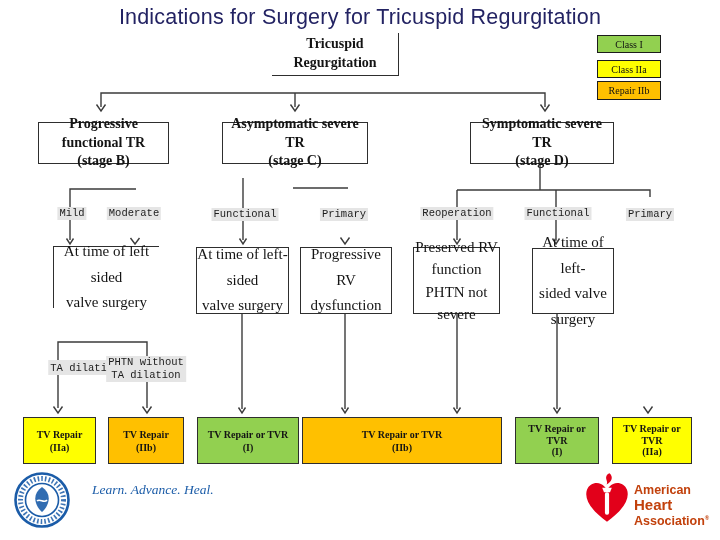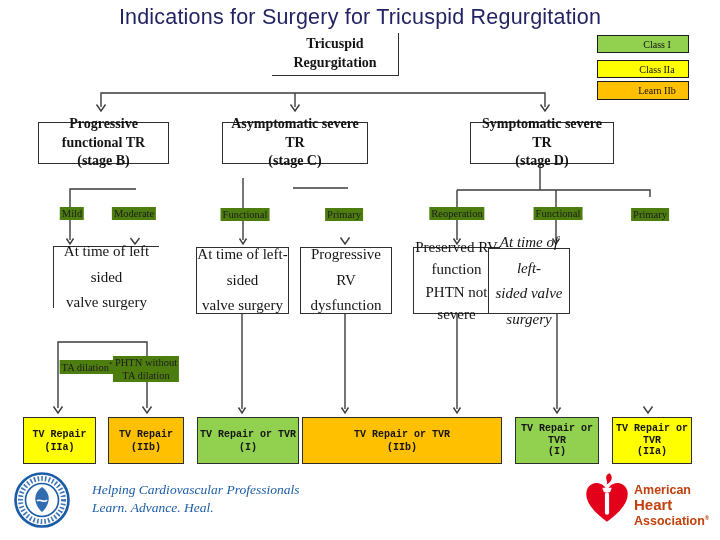--- a/index.html
+++ b/index.html
@@ -8,28 +8,28 @@
   .title{position:absolute;left:0;top:5px;width:720px;text-align:center;
          font-family:"Liberation Sans", sans-serif;font-weight:normal;font-size:21.5px;
          letter-spacing:.2px;color:var(--navy,#232363);}
   svg.wires{position:absolute;left:0;top:0;z-index:1;}
   .box{position:absolute;z-index:2;background:#fff;border:1.5px solid #2e2e2e;
        display:flex;flex-direction:column;align-items:center;justify-content:center;
        text-align:center;font-size:15px;line-height:1.45;}
   .box.bold{font-weight:bold;font-size:14px;line-height:1.35;}
   .box.partial-rb{border-left:none;border-top:none;}
   .box.partial-tl{border-right:none;border-bottom:none;}
-  .outcome{font-weight:bold;font-size:10px;line-height:1.3;font-family:Liberation Mono, monospace;}
+  .outcome{font-weight:bold;font-size:10px;line-height:1.3;}
   .fill-green{background:var(--green,#92D050);}
   .fill-yellow{background:var(--yellow,#FFFF00);}
   .fill-orange{background:var(--orange,#FFC000);}
-  .lbl{position:absolute;z-index:3;background:#4d7c0f;font-size:10.5px;line-height:1.25;
-       transform:translateX(-50%);white-space:nowrap;text-align:center;padding:0 2px;color:#1c1c1c;}
+  .lbl{position:absolute;z-index:3;background:#e5e5e5;font-size:10.5px;line-height:1.25;
+       transform:translateX(-50%);white-space:nowrap;text-align:center;padding:0 2px;color:#1c1c1c;font-family:Liberation Mono, monospace;}
   .chip{position:absolute;z-index:2;width:62px;height:16px;border:1.2px solid #1c1c1c;
-        display:flex;align-items:center;justify-content:center;font-size:10px;color:#111;padding-left:28px;}
+        display:flex;align-items:center;justify-content:center;font-size:10px;color:#111;}
   .footer-tagline{position:absolute;left:92px;top:481px;z-index:2;color:var(--accblue,#1B5CA8);
         font-style:italic;font-size:13.5px;line-height:1.35;}
   .aha-text{position:absolute;left:634px;top:483px;z-index:2;color:#c2410c;
         font-family:"Liberation Sans", sans-serif;font-weight:bold;font-size:12.5px;line-height:1.12;}
   .aha-text sup{font-size:6px;}
   .logo{position:absolute;z-index:2;}
   sup.flag{font-size:7px;vertical-align:super;}
 </style>
 </head>
 <body>
@@ -76,21 +76,21 @@
 
   <div class="title">Indications for Surgery for Tricuspid Regurgitation</div>
 
   <div class="chip fill-green" style="left:597px;top:35px;">
       <span>Class I</span>
     </div>
   <div class="chip fill-yellow" style="left:597px;top:60px;">
       <span>Class IIa</span>
     </div>
   <div class="chip fill-orange" style="left:597px;top:81px;height:17px;">
-      <span>Learn IIb</span>
+      <span>Repair IIb</span>
     </div>
 
   <div class="box bold partial-rb" style="left:272px;top:33px;width:126px;height:42px;border-width:1.8px;">
     <span>Tricuspid Regurgitation</span>
   </div>
 
   <div class="box bold" style="left:38px;top:122px;width:129px;height:40px;">
     <span>Progressive functional TR</span>
     <span>(stage B)</span>
   </div>
@@ -126,21 +126,21 @@
   </div>
   <div class="box" style="left:300px;top:247px;width:90px;height:65px;line-height:1.7;">
     <span>Progressive RV</span>
     <span>dysfunction</span>
   </div>
   <div class="box" style="left:413px;top:247px;width:85px;height:65px;line-height:1.5;">
     <span>Preserved RV</span>
     <span>function</span>
     <span>PHTN not severe</span>
   </div>
-  <div class="box" style="left:488px;top:248px;width:80px;height:64px;line-height:1.7;font-style:italic;">
+  <div class="box" style="left:532px;top:248px;width:80px;height:64px;line-height:1.7;">
     <span>At time of left-</span>
     <span>sided valve surgery</span>
   </div>
 
   <div class="box outcome fill-yellow" style="left:23px;top:417px;width:71px;height:45px;">
     <span>TV Repair</span>
     <span>(IIa)</span>
   </div>
   <div class="box outcome fill-orange" style="left:108px;top:417px;width:74px;height:45px;">
     <span>TV Repair</span>
@@ -167,21 +167,20 @@
 
   <svg class="logo" style="left:13px;top:471px;" width="58" height="58" viewBox="0 0 58 58">
     <circle cx="29" cy="29" r="26.5" fill="#ffffff" stroke="#1B5CA8" stroke-width="2.6"></circle>
     <circle cx="29" cy="29" r="21.5" fill="none" stroke="#1B5CA8" stroke-width="5" stroke-dasharray="1.6,2.1" opacity="0.85"></circle>
     <circle cx="29" cy="29" r="16.5" fill="#ffffff" stroke="#1B5CA8" stroke-width="1.6"></circle>
     <path d="M29 16 C23 20 21 26 23 32 C25 38 29 41 29 41 C29 41 33 38 35 32 C37 26 35 20 29 16 Z" fill="#1B5CA8" opacity="0.9"></path>
     <path d="M24 30 C27 27 31 33 34 29" stroke="#ffffff" stroke-width="1.6" fill="none"></path>
   </svg>
 
   <div class="footer-tagline">
-    <div>Helping Cardiovascular Professionals</div>
     <div>Learn. Advance. Heal.</div>
   </div>
 
   <svg class="logo" style="left:581px;top:473px;" width="52" height="54" viewBox="0 0 60 62">
     <path d="M31 1 C26 6 32 9 29.5 13 C35 10 38 5 33 0 Z" fill="#E2001A"></path>
     <path d="M30 56 C12 43 3 30 7 19 C10 10.5 21.5 8.5 27 15.5 L30 19 L33 15.5 C38.5 8.5 50 10.5 53 19 C57 30 48 43 30 56 Z" fill="#E2001A"></path>
     <path d="M24.5 17 L35.5 17 L33.5 22 L26.5 22 Z" fill="#ffffff"></path>
     <rect x="27.6" y="22" width="4.8" height="26" rx="2.2" fill="#ffffff"></rect>
   </svg>
 

